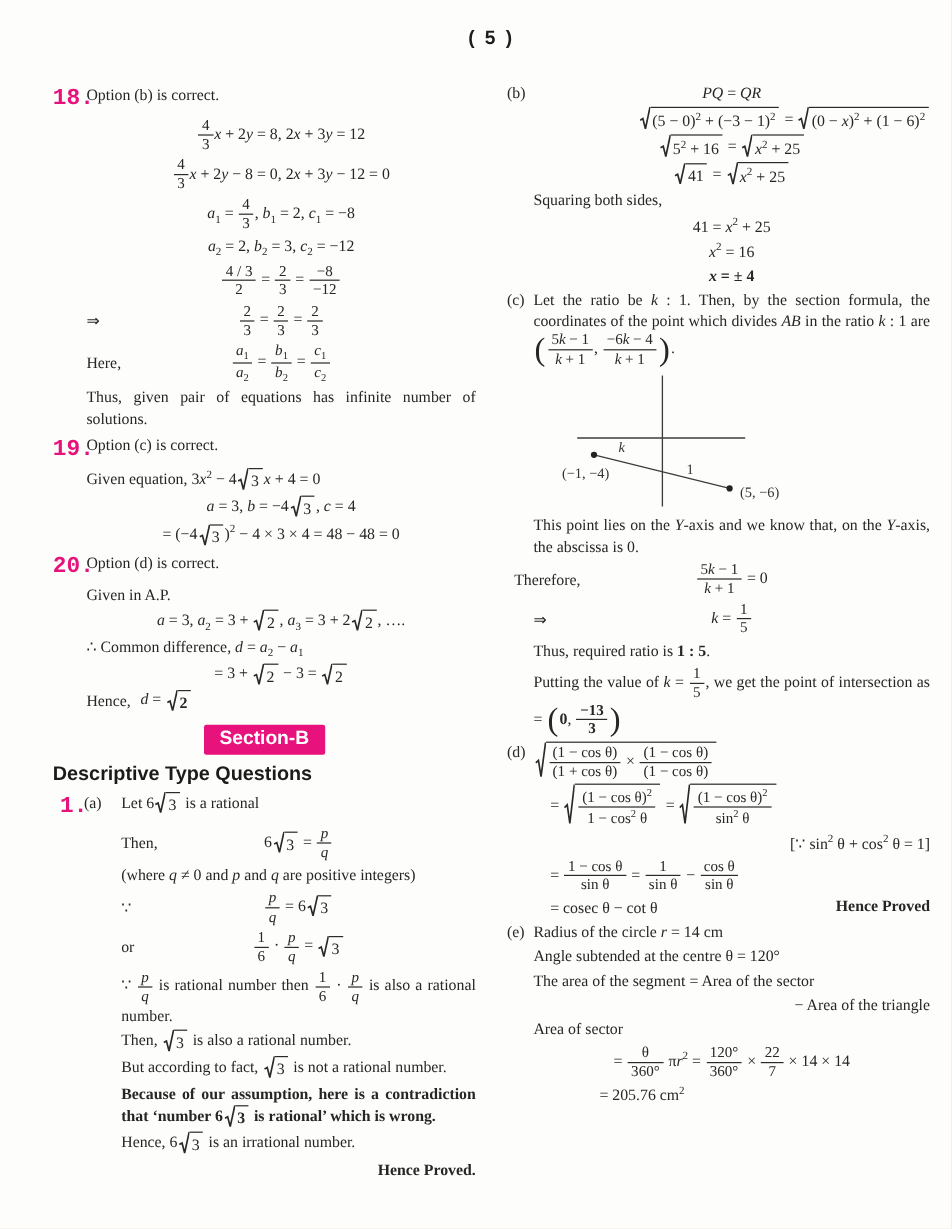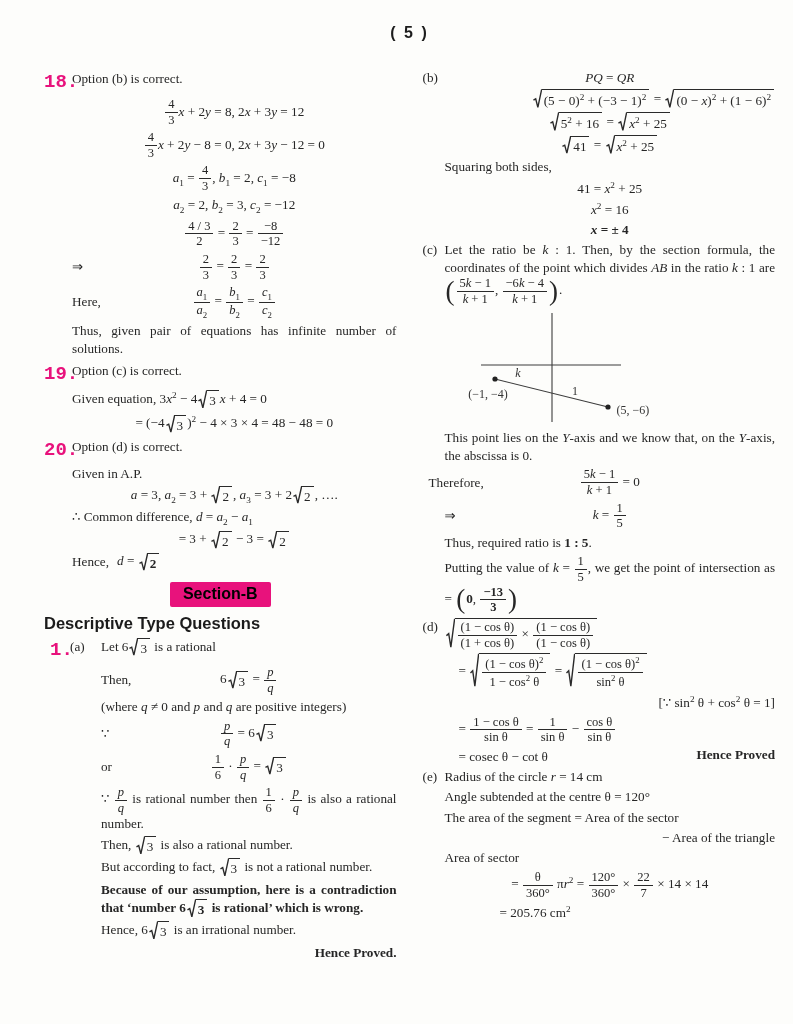--- a/index.html
+++ b/index.html
@@ -42,21 +42,21 @@
   .frac .fd { border-top:1px solid #2a2a2a; }
   .sqrt { position:relative; display:inline-block; padding-left:9px; vertical-align:middle; margin:0 1px; }
   .rs { position:absolute; left:0; top:0; width:9px; height:100%; display:block; color:#2a2a2a; }
   .rb { display:inline-block; border-top:1.3px solid #2a2a2a; padding:1px 3px 0 2px; }
   sup, sub { font-size:0.7em; }
   .bparen { display:inline-flex; align-items:center; vertical-align:middle; }
   .bp { font-size:2.05em; line-height:1; font-weight:normal; padding:0 1px; }
   
   .section-row { text-align:center; margin:10px 0 7px; }
   .section-banner {
-    display:inline-block; background:var(--accent,#e8127c); color:#000000;
+    display:inline-block; background:var(--accent,#e8127c); color:#ffffff;
     font-family:"Liberation Sans", sans-serif; font-weight:bold; font-size:16px;
     padding:3px 13px 4px; border-radius:2px;
   }
   .desc-heading { font-family:"Liberation Sans", sans-serif; font-weight:bold; font-size:16.5px; margin:4px 0 5px; color:#1b1b1b; }
   
   .figure-holder { padding-left:20px; margin:4px 0; }
   .figure-holder svg { display:block; }
   .fig-line { stroke:#3c3c3c; stroke-width:1.1; }
   .fig-dot { fill:#222; }
   .fig-text { font-family:"Liberation Serif", serif; font-size:12px; fill:#333; }
@@ -117,20 +117,23 @@
               <span class="fd"><em>c</em><sub>2</sub></span>
             </span></span></div>
         <div class="para tj" style="padding-left: 28px;">Thus, given pair of equations has infinite number of solutions.</div>
         <div class="qhead">
           <span class="qnum">19.</span>
           <span class="qtext">Option (c) is correct.</span>
         </div>
         <div class="para" style="padding-left: 28px;">Given equation,  3<em>x</em><sup>2</sup> − 4<span class="sqrt"><svg class="rs" viewBox="0 0 10 24" preserveAspectRatio="none">
               <path d="M0.5 13 L3 11.5 L5.4 21.5 L9.5 1 L10 1" fill="none" stroke="currentColor" stroke-width="1.4" vector-effect="non-scaling-stroke"></path>
             </svg><span class="rb">3</span></span><em>x</em> + 4 = 0</div>
+        <div class="mline" style="padding-left: 28px;"><span class="mcontent"><em>a</em> = 3, <em>b</em> = −4<span class="sqrt"><svg class="rs" viewBox="0 0 10 24" preserveAspectRatio="none">
+                <path d="M0.5 13 L3 11.5 L5.4 21.5 L9.5 1 L10 1" fill="none" stroke="currentColor" stroke-width="1.4" vector-effect="non-scaling-stroke"></path>
+              </svg><span class="rb">3</span></span>, <em>c</em> = 4</span></div>
         <div class="mline" style="padding-left: 28px;"><span class="mcontent">= (−4<span class="sqrt"><svg class="rs" viewBox="0 0 10 24" preserveAspectRatio="none">
                 <path d="M0.5 13 L3 11.5 L5.4 21.5 L9.5 1 L10 1" fill="none" stroke="currentColor" stroke-width="1.4" vector-effect="non-scaling-stroke"></path>
               </svg><span class="rb">3</span></span>)<sup>2</sup> − 4 × 3 × 4 = 48 − 48 = 0</span></div>
         <div class="qhead">
           <span class="qnum">20.</span>
           <span class="qtext">Option (d) is correct.</span>
         </div>
         <div class="para" style="padding-left: 28px;">Given in A.P.</div>
         <div class="mline" style="padding-left: 28px;"><span class="mcontent"><em>a</em> = 3, <em>a</em><sub>2</sub> = 3 + <span class="sqrt"><svg class="rs" viewBox="0 0 10 24" preserveAspectRatio="none">
                 <path d="M0.5 13 L3 11.5 L5.4 21.5 L9.5 1 L10 1" fill="none" stroke="currentColor" stroke-width="1.4" vector-effect="non-scaling-stroke"></path>

